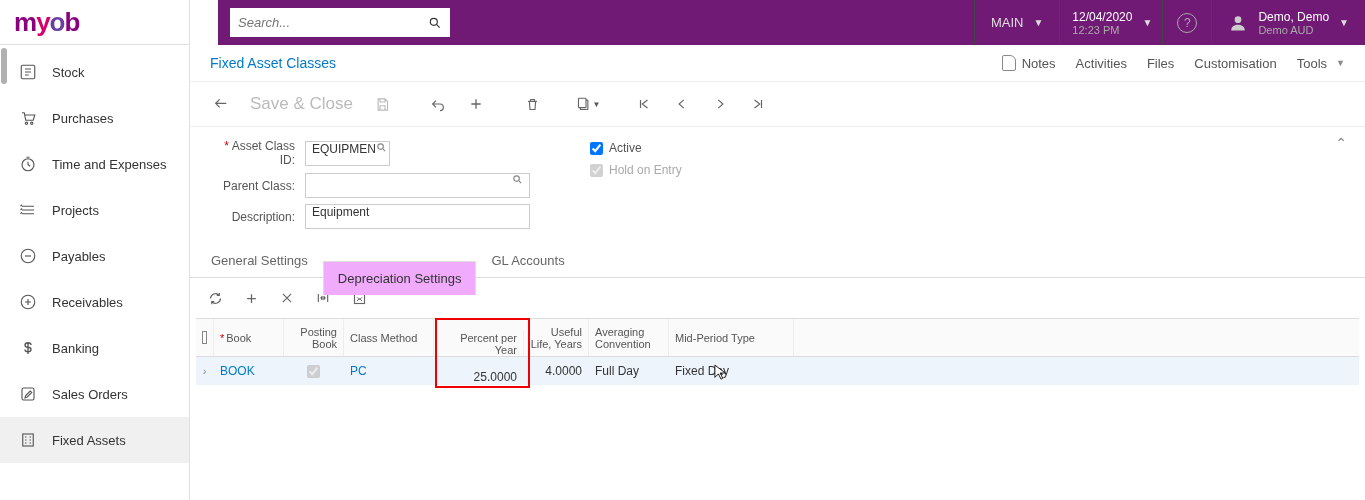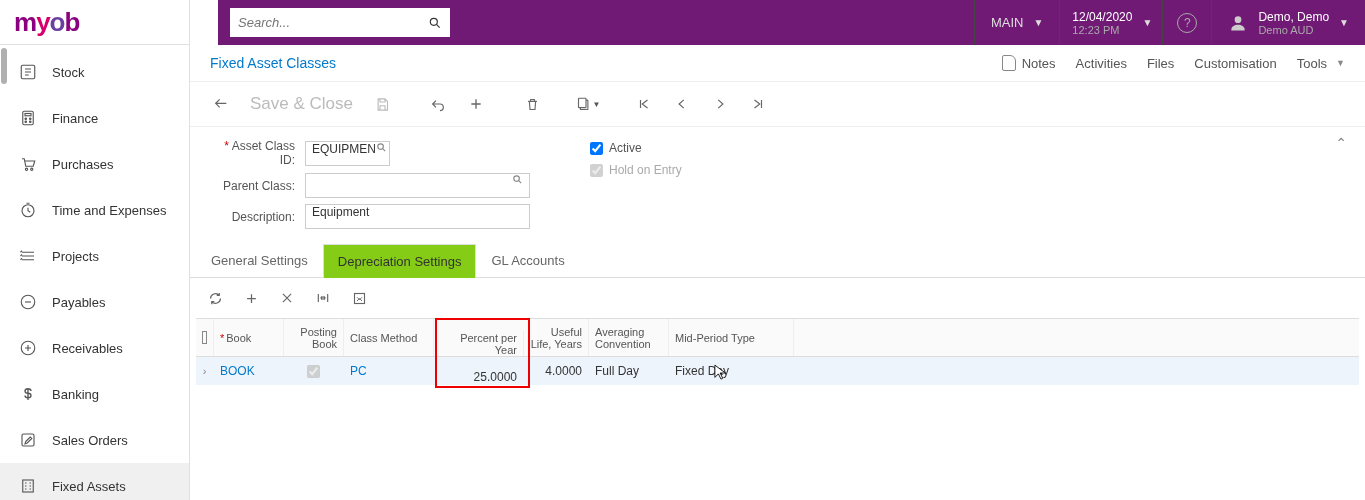--- a/index.html
+++ b/index.html
@@ -71,21 +71,21 @@
     .form-input .lookup { margin-left: auto; font-size: 11px; color: #888; }
     .form-right { padding-top: 2px; }
     .check-row { display: flex; align-items: center; margin-bottom: 8px; font-size: 12px; color: #555; }
     .check-row input { margin-right: 6px; }
     .check-row.disabled { color: #aaa; }
     .collapse-chev { position: absolute; right: 18px; top: 8px; font-size: 14px; color: #888; cursor: pointer; }
     
     
     .tabs { display: flex; border-bottom: 1px solid #ddd; padding-left: 6px; }
     .tab { padding: 9px 14px; font-size: 13px; color: #666; cursor: pointer; border: 1px solid transparent; border-bottom: none; }
-    .tab.active { border-color: #ddd; background: #84cc16; position: relative; top: 1px; color: #333; }
+    .tab.active { border-color: #ddd; background: #f0abfc; position: relative; top: 18px; color: #333; }
     
     
     .grid-toolbar { display: flex; align-items: center; padding: 6px 10px; gap: 6px; }
     .grid-tool { width: 30px; height: 28px; display: flex; align-items: center; justify-content: center; cursor: pointer; color: #555; font-size: 14px; }
     
     
     .grid { border-top: 1px solid #ddd; }
     .grid-head { display: flex; background: #fafafa; border-bottom: 1px solid #ddd; height: 38px; }
     .grid-head .cell { padding: 4px 6px; font-size: 11px; color: #555; border-right: 1px solid #eee; display: flex; align-items: center; }
     .grid-row { display: flex; height: 28px; align-items: center; background: #eef4fb; }
@@ -125,33 +125,20 @@
           <svg width="18" height="18" viewBox="0 0 24 24" fill="none" stroke="#555" stroke-width="1.5">
               <rect x="3" y="3" width="18" height="18" rx="2"></rect>
               <path d="M8 8h8M8 12h8M8 16h5"></path>
             </svg>
         </span>
         <span>Stock</span>
       </div>
       <div class="sidebar-item">
         <span class="sidebar-icon">
           <svg width="18" height="18" viewBox="0 0 24 24" fill="none" stroke="#555" stroke-width="1.5">
-              <rect x="5" y="3" width="14" height="18" rx="2"></rect>
-              <rect x="8" y="6" width="8" height="3"></rect>
-              <circle cx="9" cy="13" r="1" fill="#555"></circle>
-              <circle cx="15" cy="13" r="1" fill="#555"></circle>
-              <circle cx="9" cy="17" r="1" fill="#555"></circle>
-              <circle cx="15" cy="17" r="1" fill="#555"></circle>
-            </svg>
-        </span>
-        <span>Finance</span>
-      </div>
-      <div class="sidebar-item">
-        <span class="sidebar-icon">
-          <svg width="18" height="18" viewBox="0 0 24 24" fill="none" stroke="#555" stroke-width="1.5">
               <path d="M4 5h3l2 10h10l2-7H8"></path>
               <circle cx="10" cy="19" r="1.5"></circle>
               <circle cx="17" cy="19" r="1.5"></circle>
             </svg>
         </span>
         <span>Purchases</span>
       </div>
       <div class="sidebar-item">
         <span class="sidebar-icon">
           <svg width="18" height="18" viewBox="0 0 24 24" fill="none" stroke="#555" stroke-width="1.5">

